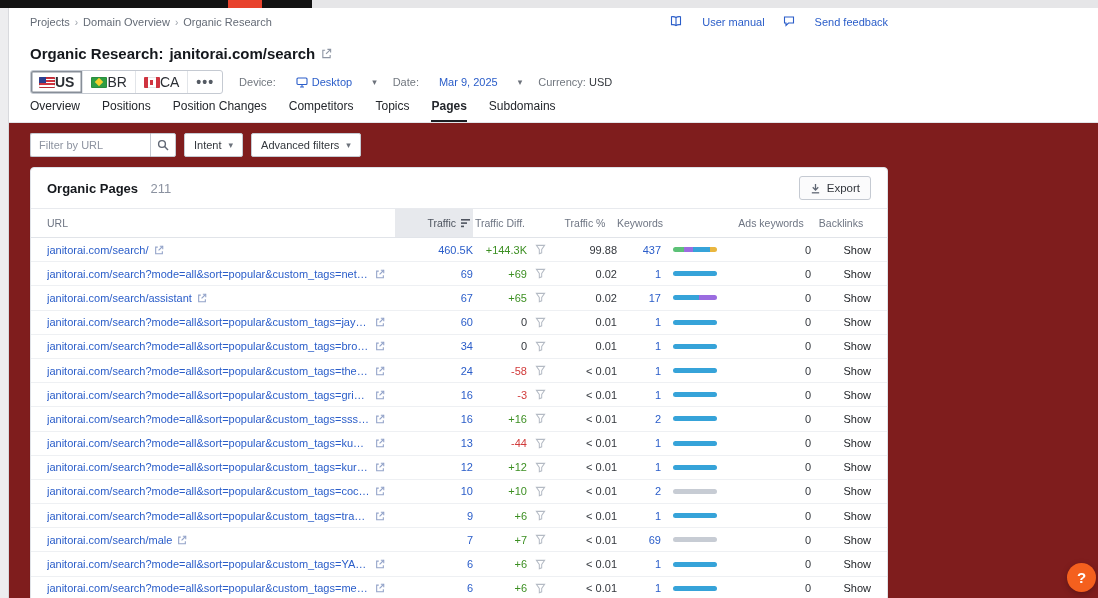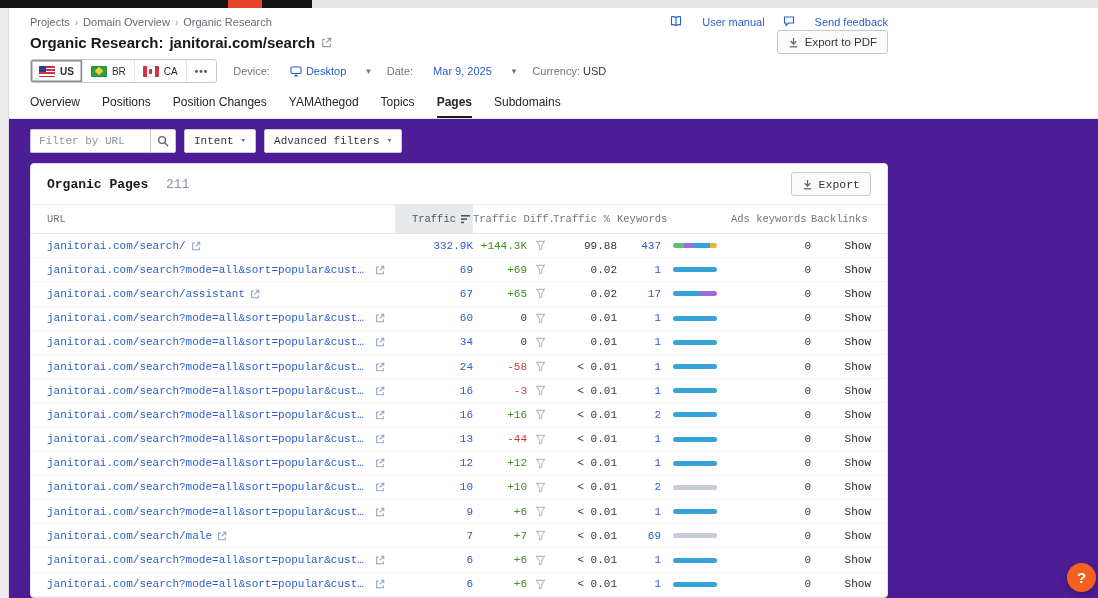--- a/index.html
+++ b/index.html
@@ -21,73 +21,73 @@
 
   
   .page-head { background:#fff; padding-top:6px; }
   .bc-row { display:flex; justify-content:space-between; align-items:center; height:16px; }
   .breadcrumb { display:flex; align-items:center; gap:5px; font-size:11px; color:#646b76; }
   .breadcrumb a { color:#646b76; }
   .bc-sep { color:#9aa0a9; font-size:10px; }
   .head-links { display:flex; gap:18px; }
   .head-link { display:flex; align-items:center; gap:20px; font-size:11px; color:#2a5dc9; }
 
-  .title-row { display:flex; justify-content:space-between; align-items:center; margin-top:0; height:24px; }
+  .title-row { display:flex; justify-content:space-between; align-items:center; margin-top:11px; height:24px; }
   .title { display:flex; align-items:center; gap:6px; font-size:15px; font-weight:bold; color:#15181d; }
   .title .ext { color:#8d95a3; display:flex; }
   .btn { display:inline-flex; align-items:center; gap:6px; height:24px; padding:0 10px;
          background:#fbfbfc; border:1px solid #c5cad2; border-radius:3px;
          font-size:11.5px; color:#33373d; cursor:pointer; font-family:inherit; }
   .btn .ic { color:#5f6673; display:flex; }
 
   .filters-row { display:flex; align-items:center; gap:16px; margin-top:5px; height:24px; }
   .country-group { display:flex; align-items:stretch; height:24px; border:1px solid #c5cad2; border-radius:3px; background:#fff; overflow:hidden; }
-  .seg { display:flex; align-items:center; gap:5px; padding:0 8px; font-size:10px; color:#2b2f35; border-right:1px solid #e2e5e9; cursor:pointer; }
+  .seg { display:flex; align-items:center; padding:0 8px; font-size:14px; color:#2b2f35; border-right:1px solid #e2e5e9; cursor:pointer; }
   .seg:last-child { border-right:none; }
   .seg.selected { box-shadow:inset 0 0 0 1.5px #878e98; font-weight:bold; }
   .seg.more { letter-spacing:1px; color:#555b64; font-weight:bold; }
   .flag { width:16px; height:11px; border-radius:1px; position:relative; overflow:hidden; flex:none; box-shadow:inset 0 0 0 1px rgba(0,0,0,.10); }
   .flag-us { background:repeating-linear-gradient(#cf3440 0 1.6px,#fff 1.6px 3.2px); }
   .flag-us::after { content:""; position:absolute; left:0; top:0; width:7px; height:6px; background:#2c3f8f; }
   .flag-br { background:#2f9e44; }
   .flag-br::after { content:""; position:absolute; left:5px; top:2.5px; width:6px; height:6px; background:#f5d02c; transform:rotate(45deg); }
   .flag-ca { background:#fff; }
   .flag-ca::before { content:""; position:absolute; left:0; top:0; width:4px; height:100%; background:#cf3440; box-shadow:12px 0 0 #cf3440; }
   .flag-ca::after { content:""; position:absolute; left:6.5px; top:3px; width:3px; height:5px; background:#cf3440; }
   .sel-group { display:flex; align-items:center; gap:20px; font-size:11px; cursor:pointer; }
   .sel-label { color:#71777f; }
   .sel-value { color:#2a5dc9; display:flex; align-items:center; gap:4px; }
   .caret { color:#6c7آ: }
   .caret { color:#6c727b; font-size:9px; line-height:1; }
   .currency { font-size:11px; color:#71777f; }
   .currency b { color:#33373d; font-weight:normal; }
 
-  .tabs-wrap { border-bottom:1px solid #e2e4e8; margin-top:7px; padding-left:21px; }
+  .tabs-wrap { border-bottom:1px solid #e2e4e8; padding-left:21px; }
   .tabs { display:flex; gap:22px; }
   .tab { font-size:12px; color:#24272c; padding:5px 0 7px; cursor:pointer; border-bottom:2px solid transparent; }
   .tab.active { font-weight:bold; border-bottom-color:#1b1e23; }
 
   
-  .page-body { flex:1; background:#4c1d95; padding:10px 0 0 21px; overflow:hidden;font-family:Liberation Mono, monospace; }
+  .page-body { flex:1; background:#7f1d1d; padding:10px 0 0 21px; overflow:hidden; }
   .toolbar { display:flex; align-items:center; gap:8px; height:24px; width:858px; }
   .filter-wrap { display:flex; height:24px; }
   .filter-input { width:120px; height:24px; border:1px solid #c5cad2; border-right:none; border-radius:2px 0 0 2px; padding:0 8px; font-size:11px; font-family:inherit; color:#30343a; background:#fff; outline:none; }
   .filter-input::placeholder { color:#8d93a0; }
   .search-btn { width:26px; height:24px; border:1px solid #c5cad2; border-radius:0 2px 2px 0; background:#fff; display:flex; align-items:center; justify-content:center; cursor:pointer; }
   .dd { height:24px; padding:0 9px; border:1px solid #c5cad2; border-radius:2px; background:#fff; display:flex; align-items:center; gap:7px; font-size:11px; color:#33373d; cursor:pointer; }
 
   .card { width:858px; margin-top:10px; background:#fff; border:1px solid #dfe2e7; border-radius:4px; box-shadow:0 1px 2px rgba(16,24,40,.05); }
   .card-head { display:flex; justify-content:space-between; align-items:center; padding:8px 16px; }
   .card-title { font-size:13px; font-weight:bold; color:#15181d; }
   .card-count { font-size:13px; font-weight:normal; color:#8b92a0; margin-left:8px; }
 
   .grid { display:grid; grid-template-columns:minmax(0,1fr) 78px 54px 26px 64px 44px 70px 80px 60px; align-items:center; padding:0 16px; }
   .thead { height:30px; border-top:1px solid #e8eaee; border-bottom:1px solid #e1e4e9; font-size:10.5px; color:#6e7583; }
   .th { white-space:nowrap; }
-  .th.num { text-align:left; }
+  .th.num { text-align:center; }
   .th-traffic { height:100%; background:#e7e9ed; display:flex; align-items:center; justify-content:flex-end; gap:5px; padding-right:2px; color:#4e545f; }
   .tbody .tr { height:24.2px; border-bottom:1px solid #eef0f3; font-size:11px; }
   .td-url { display:flex; align-items:center; gap:5px; overflow:hidden; white-space:nowrap; padding-right:10px; }
   .td-url a { color:#2a5dc9; overflow:hidden; text-overflow:ellipsis; }
   .td-url .ext { color:#93a3c9; display:flex; flex:none; }
   .num { text-align:right; white-space:nowrap; }
   .num a { color:#2a5dc9; }
   .diff-pos { color:#3c8f22;text-align:right; }
   .diff-neg { color:#d13a3a;margin-left:20px; }
   .diff-zero { color:#33373d; }
@@ -144,29 +144,20 @@
           <span>Organic Research:</span>
           <span>janitorai.com/search</span>
           <span class="ext">
               <svg width="11" height="11" viewBox="0 0 12 12" fill="none" stroke="currentColor" stroke-width="1.2">
                 <path d="M4.5 2.5H2v8h8V7.5"></path>
                 <path d="M7 1.5h3.5V5"></path>
                 <path d="M10.5 1.5L5.5 6.5"></path>
               </svg>
             </span>
         </h1>
-        <button class="btn">
-          <span class="ic">
-              <svg width="11" height="11" viewBox="0 0 12 12" fill="currentColor">
-                <path d="M5.3 1h1.4v5l1.8-1.8 1 1L6 8.7 2.5 5.2l1-1L5.3 6z"></path>
-                <rect x="2" y="10" width="8" height="1.4"></rect>
-              </svg>
-            </span>
-          <span>Export to PDF</span>
-        </button>
       </div>
 
       <div class="filters-row">
         <div class="country-group" id="country-group">
             <div class="seg selected">
               <span class="flag flag-us"></span>
               <span>US</span>
             </div>
             <div class="seg">
               <span class="flag flag-br"></span>
@@ -203,21 +194,21 @@
           <b>USD</b>
         </div>
       </div>
     </div>
 
     <div class="tabs-wrap">
       <div class="tabs" id="tabs">
           <div class="tab">Overview</div>
           <div class="tab">Positions</div>
           <div class="tab">Position Changes</div>
-          <div class="tab">YAMAthegod</div>
+          <div class="tab">Competitors</div>
           <div class="tab">Topics</div>
           <div class="tab active">Pages</div>
           <div class="tab">Subdomains</div>
         </div>
     </div>
   </div>
 
   <div class="page-body">
     <div class="toolbar">
       <div class="filter-wrap">
@@ -284,21 +275,21 @@
             <div class="td-url">
               <a>janitorai.com/search/</a>
               <span class="ext">
                 <svg width="10" height="10" viewBox="0 0 12 12" fill="none" stroke="currentColor" stroke-width="1.3">
                   <path d="M4.5 2.5H2v8h8V7.5"></path>
                   <path d="M7 1.5h3.5V5"></path>
                   <path d="M10.5 1.5L5.5 6.5"></path>
                 </svg>
               </span>
             </div>
-            <div class="num"><a>332.9K</a></div>
+            <div class="num"><a>460.5K</a></div>
             <div class="num diff-pos">+144.3K</div>
             <div class="td-funnel">
               <svg width="11" height="11" viewBox="0 0 12 12" fill="none" stroke="currentColor" stroke-width="1.1">
                 <path d="M1.5 1.5h9L7.3 6v3.6l-2.6 1V6z"></path>
               </svg>
             </div>
             <div class="num pct">99.88</div>
             <div class="num"><a>437</a></div>
             <div class="td-bar">
               <div class="kbar">

